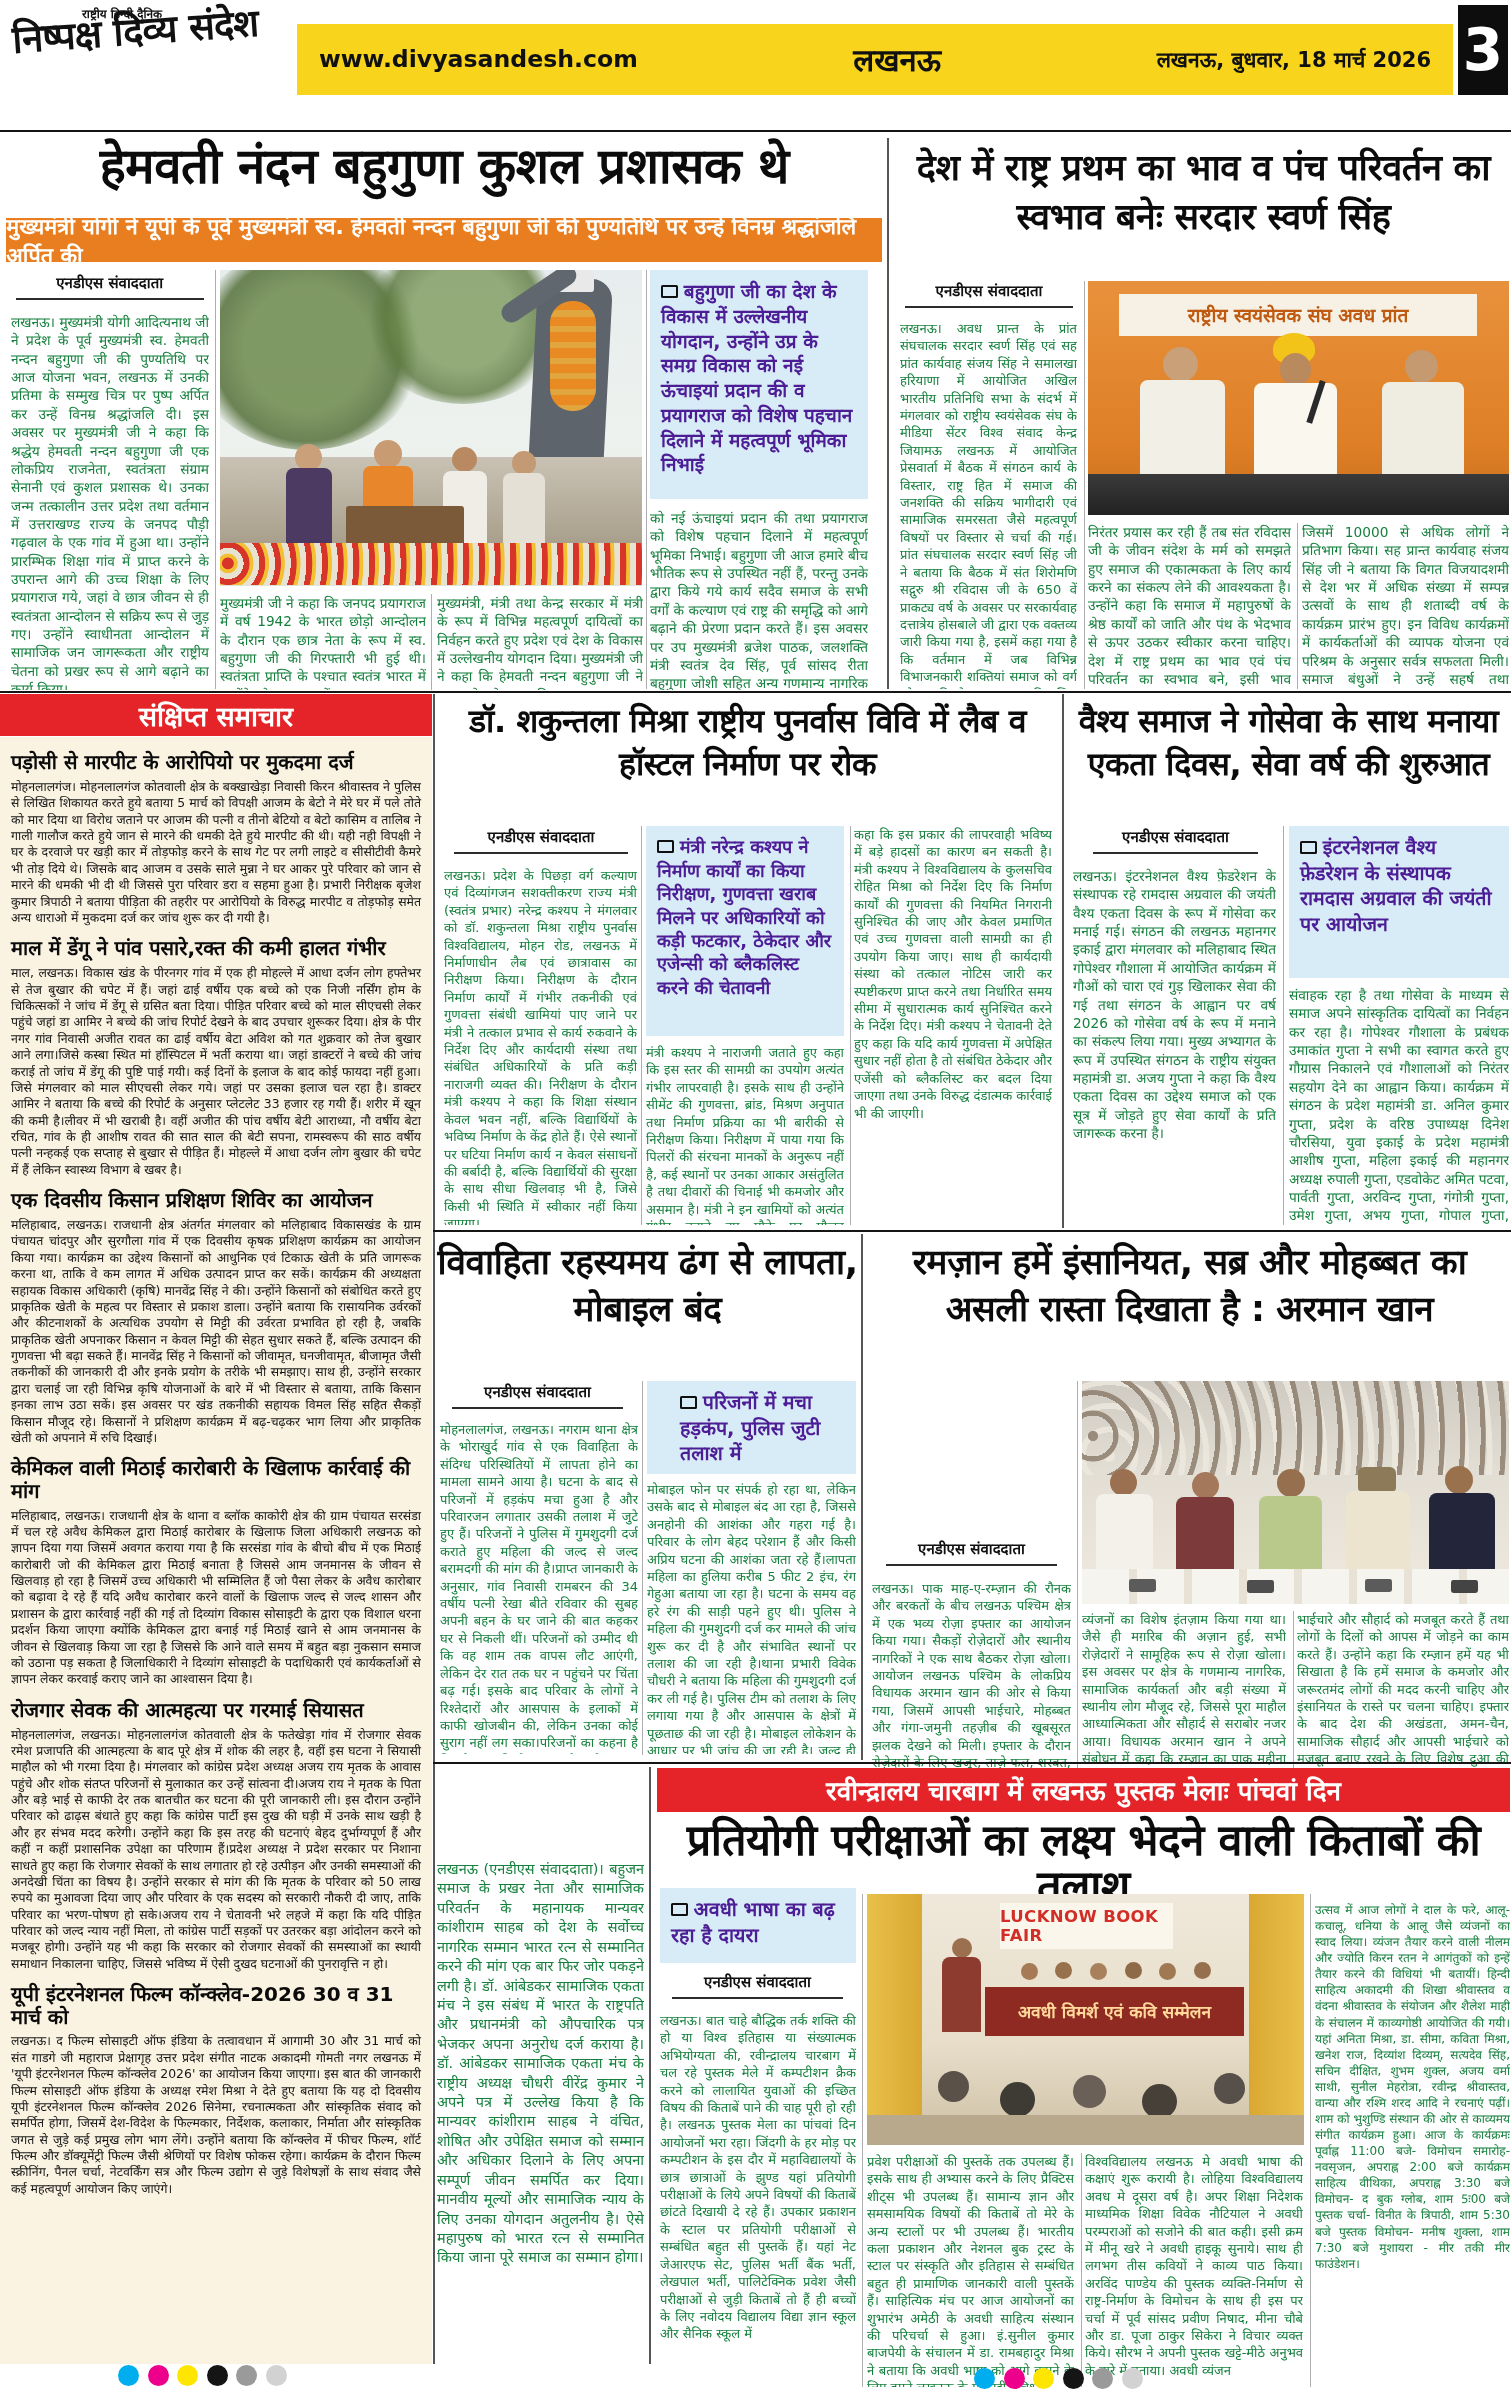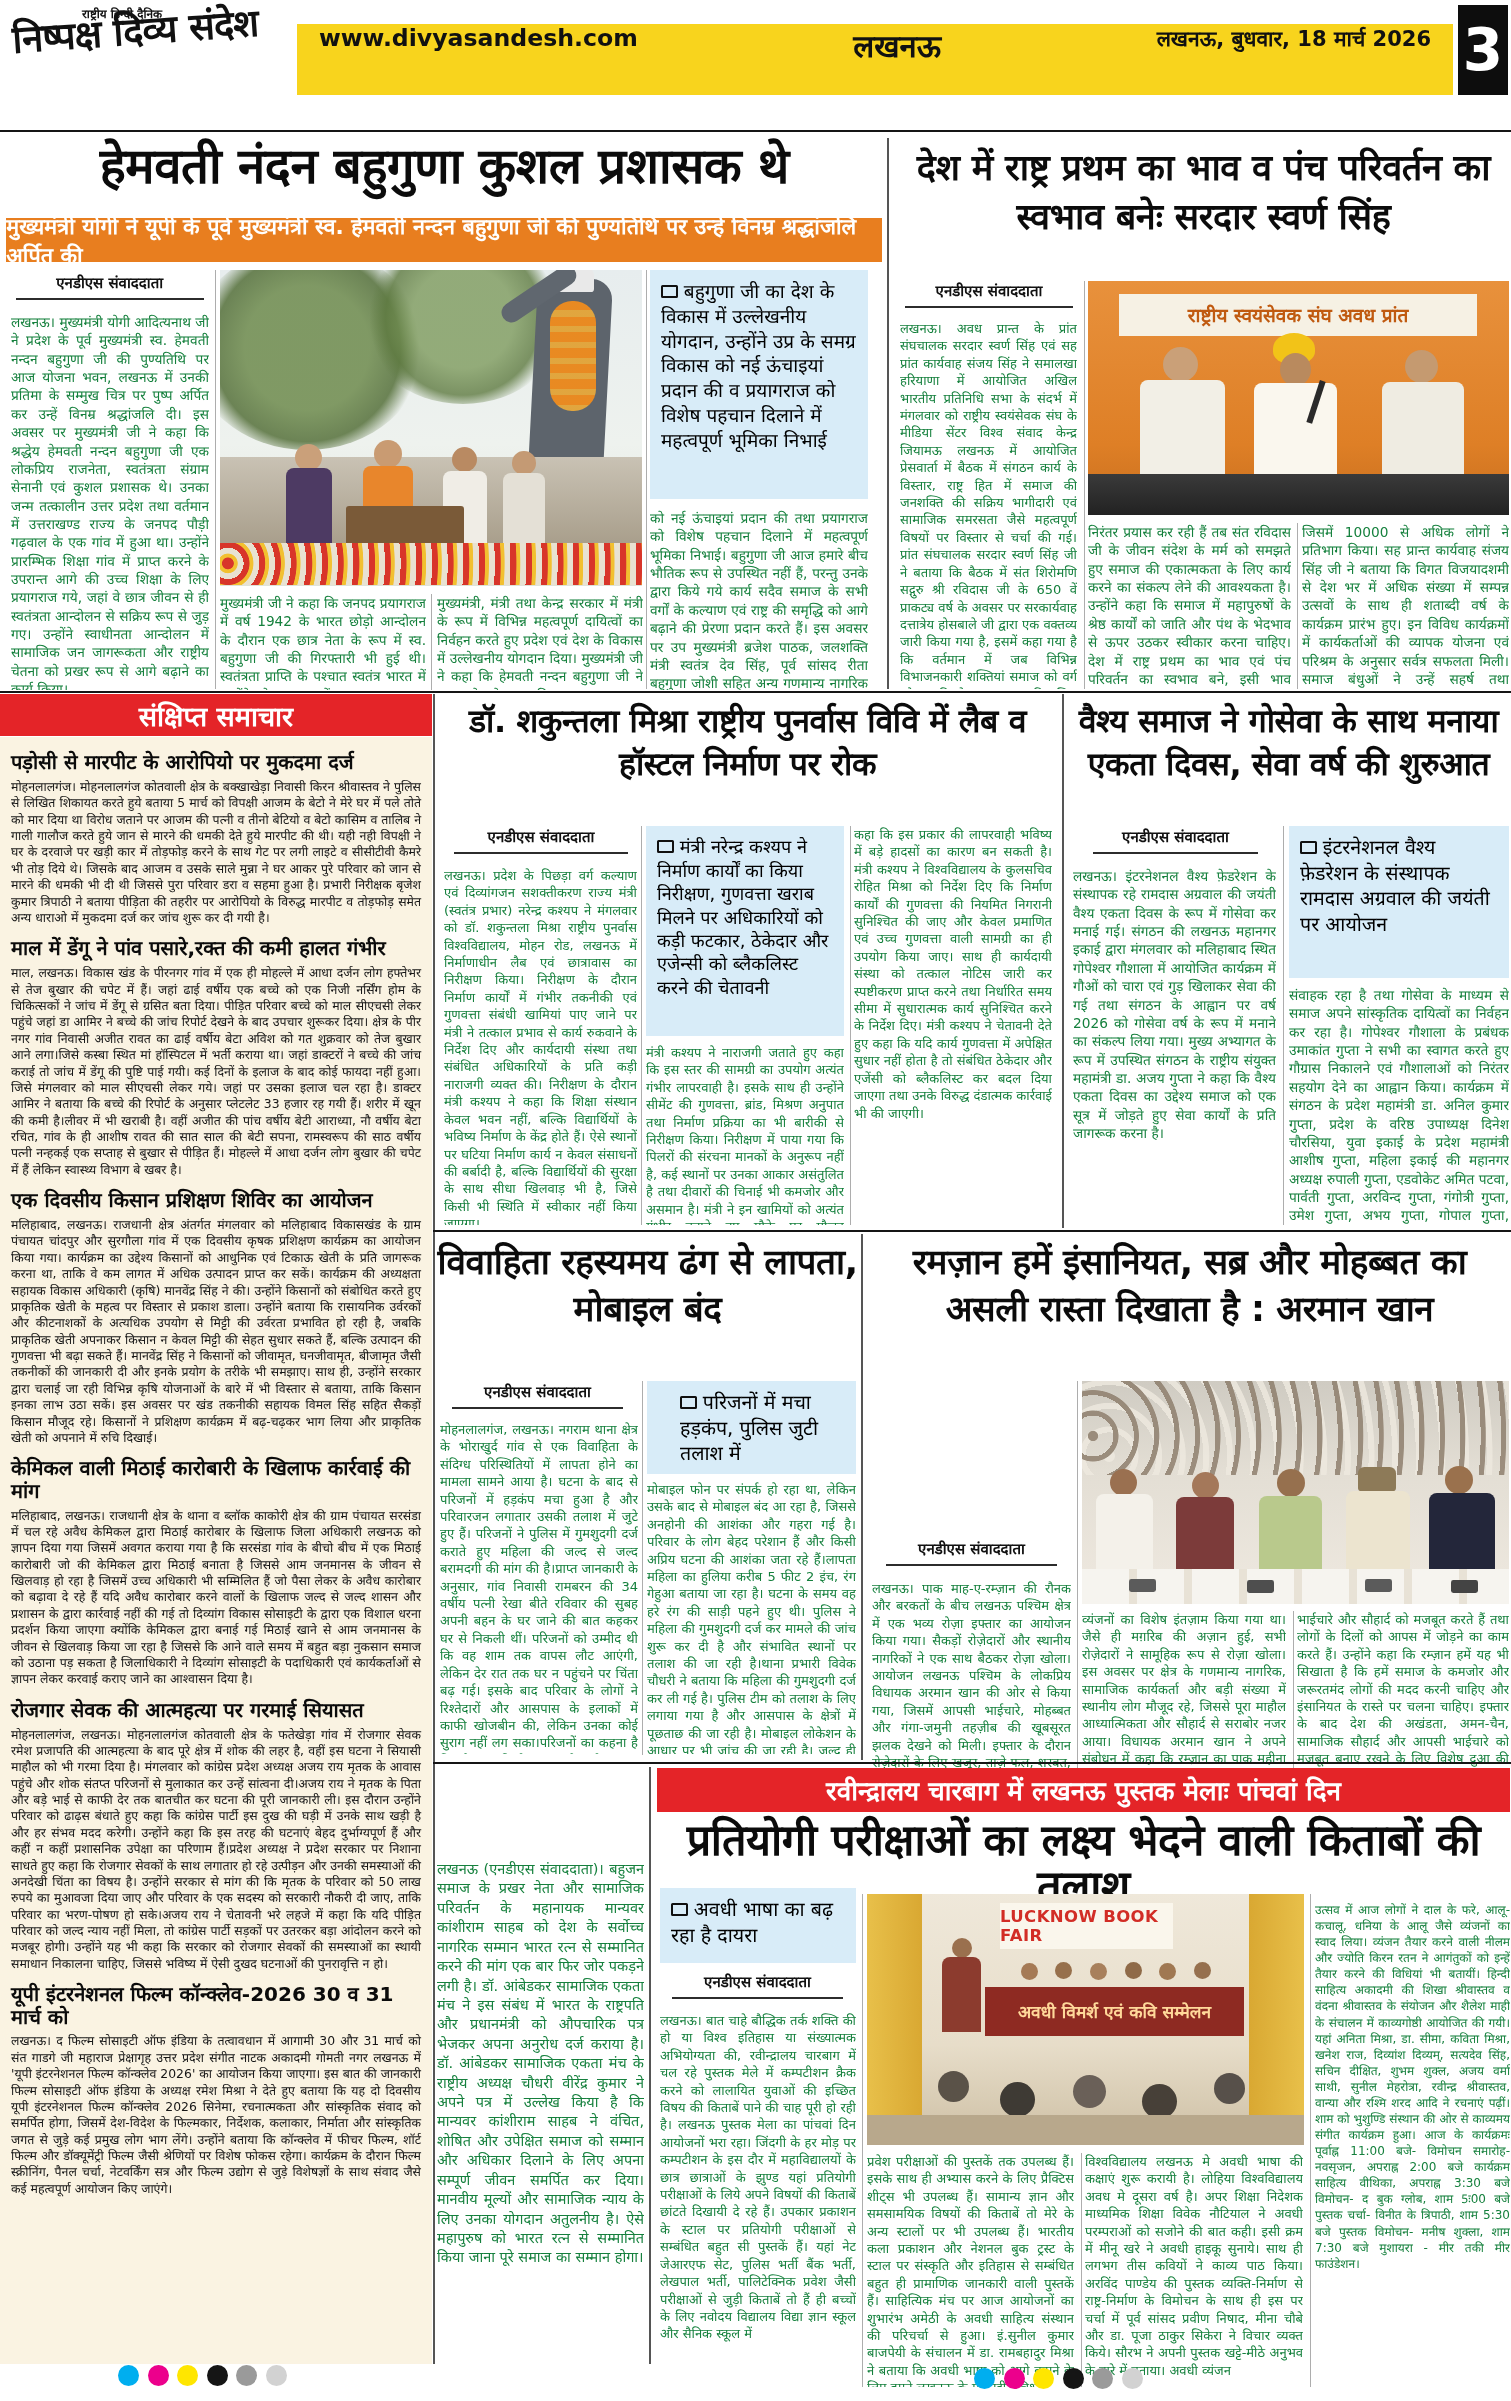--- a/index.html
+++ b/index.html
@@ -3,21 +3,21 @@
 <meta charset="utf-8">
 <style>
   html,body{margin:0;padding:0;background:#e9e9e9;}
   .page{position:relative;width:1512px;height:2401px;background:#fff;margin:0 auto;
         font-family:"DejaVu Sans","Liberation Sans",sans-serif;color:#111;overflow:hidden;}
   .abs{position:absolute;}
   .jt{text-align:justify;line-height:1.34;overflow:hidden;color:#15803d;}
   .t15{font-size:12px;margin-top:8px;} .t16{font-size:13px;} .t17{font-size:13.7px;} .t18{font-size:14.5px;}
   .hl{font-weight:800;color:#0b0b0b;text-align:center;line-height:1.08;letter-spacing:-0.4px;}
   .byline{font-weight:700;font-size:15px;text-align:center;padding-bottom:5.5px;border-bottom:2px solid #2c2c2c;color:#111;}
-  .bluebox{background:#d8ecf8;padding:9.4px 11px;font-weight:400;line-height:1.3;color:#000000;overflow:hidden;}
+  .bluebox{background:#d8ecf8;padding:9.4px 11px;font-weight:700;line-height:1.3;color:#4c1d95;overflow:hidden;}
   .sqicon{display:inline-block;width:13.3px;height:9.4px;border:2.7px solid #101010;border-radius:1.6px;margin-right:5.5px;background:#d8ecf8;}
   .vline{position:absolute;width:0.8px;background:#adadad;}
   .vdark{position:absolute;width:1.6px;background:#555;}
   .hline{position:absolute;height:2px;background:#151515;}
   .redband{background:#e42428;color:#fff;font-weight:800;display:flex;align-items:center;justify-content:center;}
   .orangeband{background:#e87e1f;color:#fff;font-weight:800;display:flex;align-items:center;justify-content:center;}
   .creambox{background:#faf3e2;}
   .brief-h{font-weight:800;font-size:20px;line-height:1.12;margin:11px 0 5.5px 0;color:#0b0b0b;}
   .brief-b{font-size:12.4px;text-align:justify;line-height:1.32;color:#161616;}
   .dot{width:21px;height:21px;border-radius:50%;display:inline-block;margin-right:8.6px;}
@@ -27,21 +27,21 @@
 </style>
 </head>
 <body>
 
 <div class="page">
 
   <div class="abs" style="left:11px;top:4.7px;width:283px;height:124px;">
     <div style="font-size:11.8px;font-weight:700;margin-left:71px;">राष्ट्रीय हिन्दी दैनिक</div>
     <div style="font-size:38px;font-weight:800;line-height:1.05;transform:rotate(-4deg);transform-origin:left top;letter-spacing:-0.8px;">निष्पक्ष दिव्य संदेश</div>
   </div>
-  <div class="abs" style="left:297px;top:23.6px;width:1156px;height:71px;background:#f8d41d;display:flex;align-items:flex-start;justify-content:space-between;padding:0 22px;box-sizing:border-box;">
+  <div class="abs" style="left:297px;top:23.6px;width:1156px;height:71px;background:#f8d41d;display:flex;align-items:center;justify-content:space-between;padding:0 22px;box-sizing:border-box;">
     <span style="font-weight:800;font-size:23.6px;">www.divyasandesh.com</span>
     <span style="font-weight:800;font-size:31px;">लखनऊ</span>
     <span style="font-weight:800;font-size:21px;">लखनऊ, बुधवार, 18 मार्च 2026</span>
   </div>
   <div class="abs" style="left:1458px;top:4.7px;width:50px;height:90px;background:#0d0d0d;color:#fff;display:flex;align-items:center;justify-content:center;font-size:58px;font-weight:800;">3</div>
   <div class="hline" style="left:0;top:130px;width:1512px;"></div>
 
   <div class="abs hl" style="left:6.3px;top:141px;width:876px;font-size:49px;">हेमवती नंदन बहुगुणा कुशल प्रशासक थे</div>
   <div class="abs orangeband" style="left:6.3px;top:218px;width:876px;height:44px;font-size:21.6px;">मुख्यमंत्री योगी ने यूपी के पूर्व मुख्यमंत्री स्व. हेमवती नन्दन बहुगुणा जी की पुण्यतिथि पर उन्हें विनम्र श्रद्धांजलि अर्पित की</div>
 

